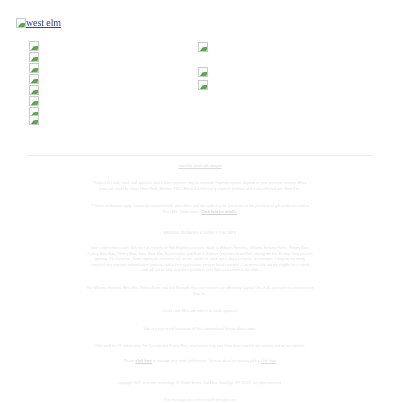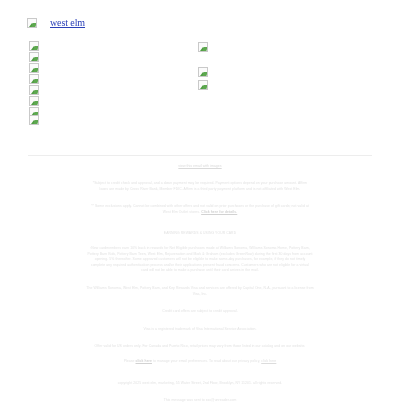--- a/index.html
+++ b/index.html
@@ -53,25 +53,25 @@
     bottom: 0px;
     width: 4px;
     height: 4px;
     background: #5da84f;
     transform: skewX(-18deg);
   }
 
   
   .logo-row {
     position: absolute;
-    left: 27px;
+    left: 16px;
     top: 17px;
     display: flex;
     align-items: center;
-    gap: 13px;
+    gap: 0;
     white-space: nowrap;
   }
   .logo-alt {
     font-size: 10px;
     line-height: 11px;
     color: #2b40b8;
     text-decoration: underline;
     font-family: "Liberation Serif", serif;
     letter-spacing: -0.1px;
   }

